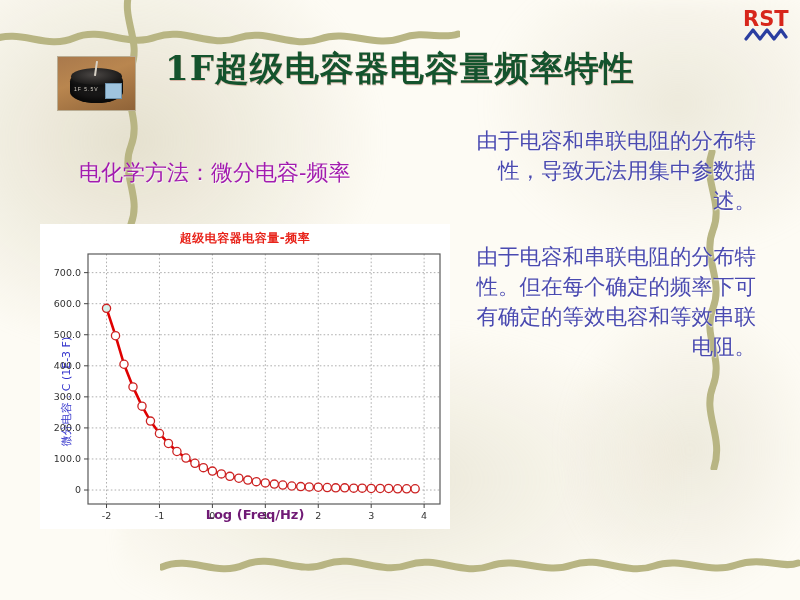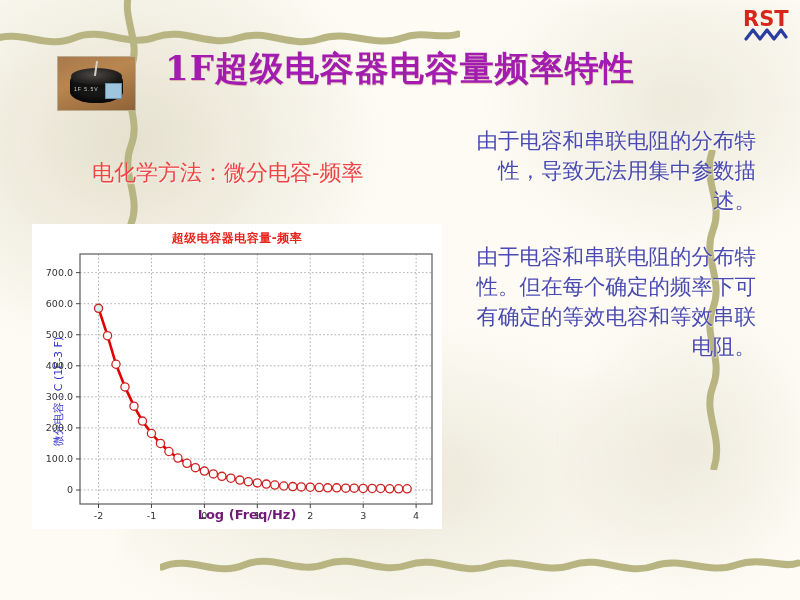--- a/index.html
+++ b/index.html
@@ -119,53 +119,53 @@
     font-family: "Liberation Sans", sans-serif;
   }
   
   #title {
     position: absolute;
     left: 165px; top: 46px;
     width: 560px;
     font-family: "DejaVu Serif", serif;
     font-size: 34px;
     font-weight: bold;
-    color: #a21caf;
+    color: #14532d;
     letter-spacing: 1px;
     white-space: nowrap;
     text-shadow: 0.5px 0.5px 0 rgba(160,40,20,0.25);
   }
   
   #subtitle {
     position: absolute;
-    left: 92px; top: 158px;
+    left: 79px; top: 158px;
     font-family: "DejaVu Serif", serif;
     font-size: 22px;
-    color: #ef4444;
+    color: #a21caf;
     white-space: nowrap;
     text-shadow: 0.5px 0.5px 1px rgba(255,255,255,0.9);
   }
   
   #body-text {
     position: absolute;
     left: 466px; top: 126px;
     width: 290px;
     font-family: "DejaVu Serif", serif;
     font-size: 21.5px;
     line-height: 30px;
     color: #4a4ab0;
     text-shadow: 0.5px 0.5px 1px rgba(255,255,255,0.85);
     text-align: right;
   }
   #body-text p { margin: 0; }
   #body-text .gap { height: 26px; }
   
   #chart-panel {
     position: absolute;
-    left: 32px; top: 224px;
+    left: 40px; top: 224px;
     width: 410px; height: 305px;
     background: #ffffff;
   }
   #chart-title {
     position: absolute;
     left: 0; top: 6px;
     width: 410px;
     text-align: center;
     font-family: "DejaVu Sans", sans-serif;
     font-size: 12px;

